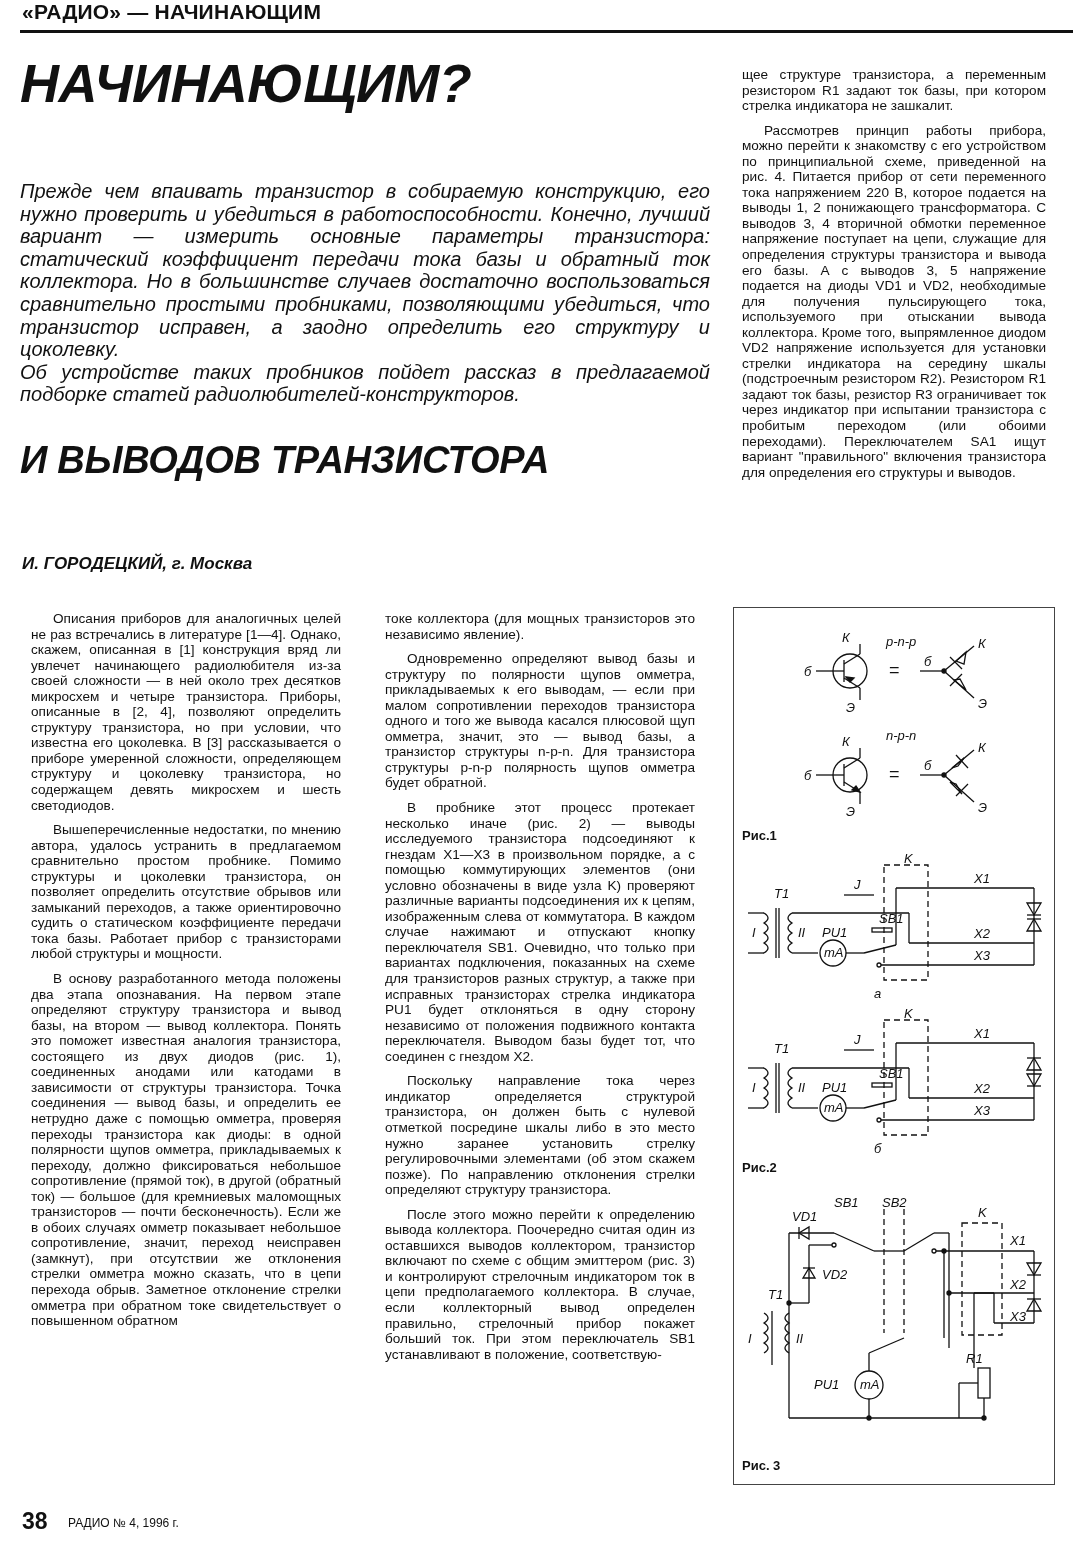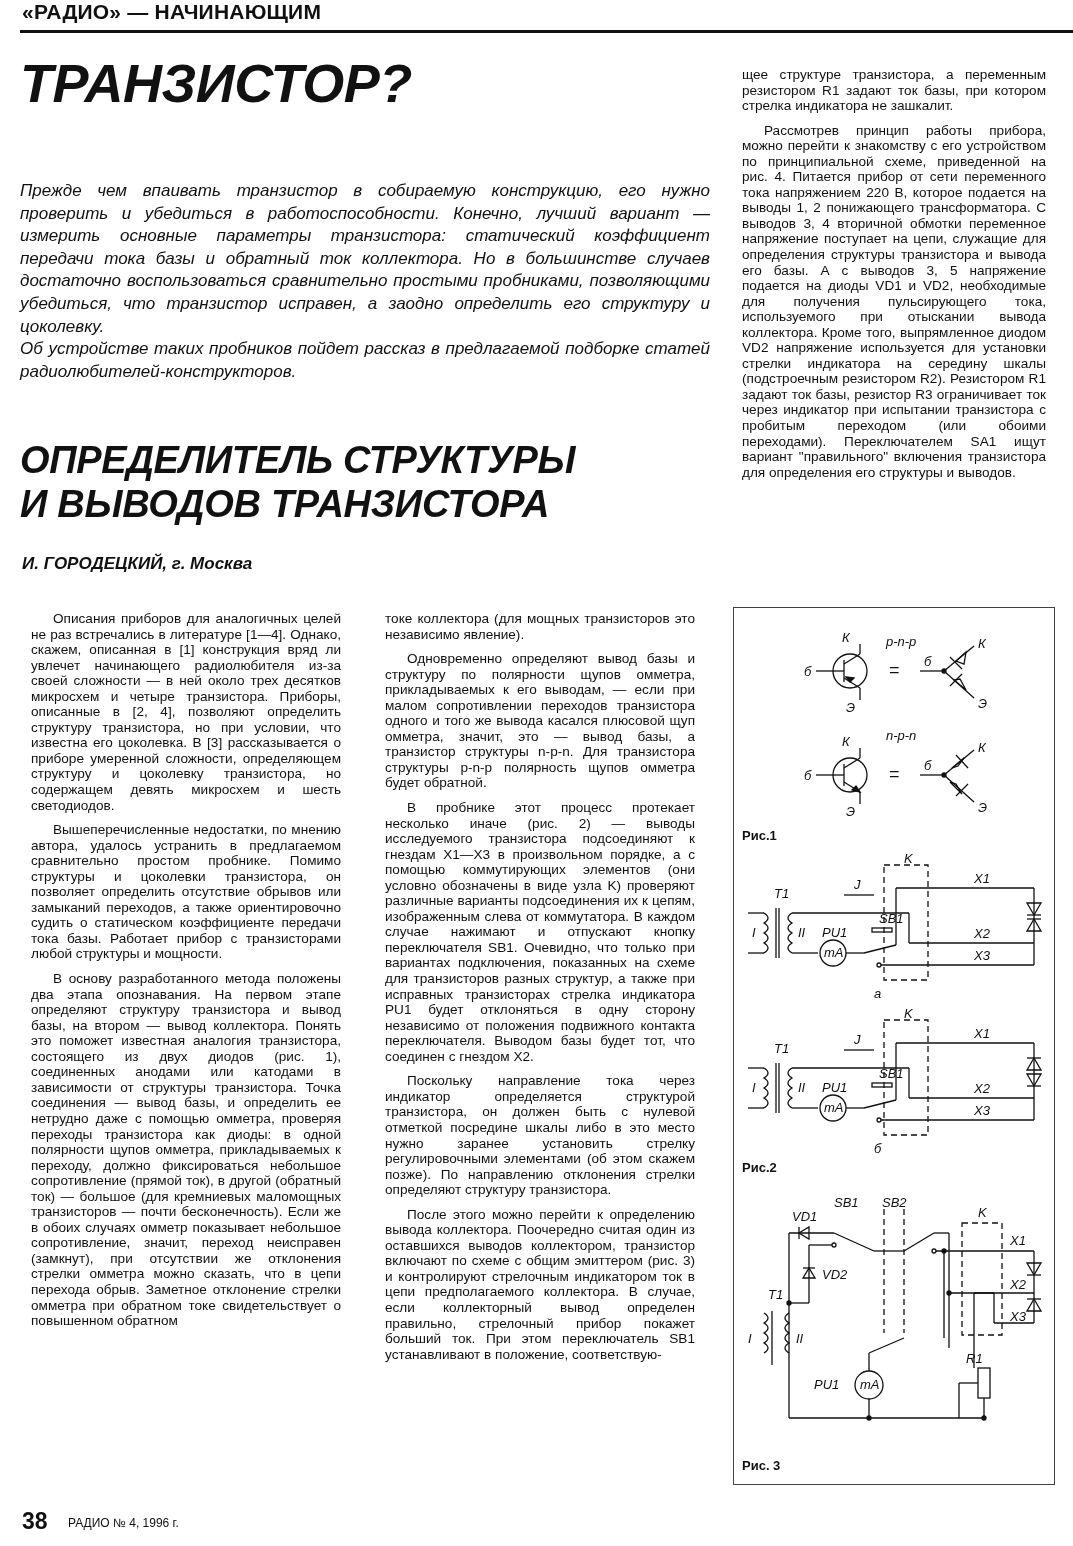--- a/index.html
+++ b/index.html
@@ -1,21 +1,21 @@
 <!DOCTYPE html>
 <html><head>
 <meta charset="utf-8">
 <style>
   html, body { margin: 0; padding: 0; background: #ffffff; }
   body { width: 1073px; height: 1546px; position: relative; overflow: hidden; color: #111; font-family: "Liberation Sans", sans-serif; }
   .abs { position: absolute; }
   .section-label { left: 22px; top: 0px; font-size: 21px; font-weight: bold; letter-spacing: 0.2px; }
   .top-rule { left: 20px; top: 30px; width: 1053px; height: 3px; background: #111; }
   .headline { left: 20px; top: 54px; width: 690px; font-size: 54px; line-height: 58px; font-weight: bold; font-style: italic; letter-spacing: -0.5px; }
-  .lead { left: 20px; top: 180px; width: 690px; font-size: 17px; line-height: 22.6px; font-style: italic; text-align: justify; }
+  .lead { left: 20px; top: 180px; width: 690px; font-size: 20px; line-height: 22.6px; font-style: italic; text-align: justify; }
   .lead p { margin: 0; }
   .article-title { left: 20px; top: 438px; width: 690px; font-size: 38px; line-height: 44px; font-weight: bold; font-style: italic; letter-spacing: -0.3px; }
   .byline { left: 22px; top: 554px; font-size: 17px; font-weight: bold; font-style: italic; }
   .col { font-size: 13.6px; line-height: 15.55px; text-align: justify; hyphens: auto; }
   .col p { margin: 9px; text-indent: 22px; }
   .col p.noindent { text-indent: 0; }
   .col-right { left: 733px; top: 58px; width: 322px; }
   .col-left { left: 22px; top: 602px; width: 328px; }
   .col-mid { left: 376px; top: 602px; width: 328px; }
   .figbox { left: 733px; top: 607px; width: 322px; height: 878px; border: 1px solid #444; box-sizing: border-box; }
@@ -25,30 +25,29 @@
   .footer-num { left: 22px; top: 1508px; font-size: 23px; font-weight: bold; text-align: center; }
   .footer-issue { left: 68px; top: 1516px; font-size: 12px; text-align: center; }
 </style>
 </head>
 <body>
 
 <div class="abs section-label">«РАДИО» — НАЧИНАЮЩИМ</div>
 <div class="abs top-rule"></div>
 
 <div class="abs headline">
-  <div>ТРАНЗИСТОР?</div>
+  <div>НАЧИНАЮЩИМ?</div>
 </div>
 
 <div class="abs lead">
   <p>Прежде чем впаивать транзистор в собираемую конструкцию, его нужно проверить и убедиться в работоспособности. Конечно, лучший вариант — измерить основные параметры транзистора: статический коэффициент передачи тока базы и обратный ток коллектора. Но в большинстве случаев достаточно воспользоваться сравнительно простыми пробниками, позволяющими убедиться, что транзистор исправен, а заодно определить его структуру и цоколевку.</p>
   <p>Об устройстве таких пробников пойдет рассказ в предлагаемой подборке статей радиолюбителей-конструкторов.</p>
 </div>
 
 <div class="abs article-title">
-  <div>ОПРЕДЕЛИТЕЛЬ СТРУКТУРЫ</div>
   <div>И ВЫВОДОВ ТРАНЗИСТОРА</div>
 </div>
 
 <div class="abs byline">И. ГОРОДЕЦКИЙ, г. Москва</div>
 
 <div class="abs col col-left">
   <p>Описания приборов для аналогичных целей не раз встречались в литературе [1—4]. Однако, скажем, описанная в [1] конструкция вряд ли увлечет начинающего радиолюбителя из-за своей сложности — в ней около трех десятков микросхем и четыре транзистора. Приборы, описанные в [2, 4], позволяют определить структуру транзистора, но при условии, что известна его цоколевка. В [3] рассказывается о приборе умеренной сложности, определяющем структуру и цоколевку транзистора, но содержащем девять микросхем и шесть светодиодов.</p>
   <p>Вышеперечисленные недостатки, по мнению автора, удалось устранить в предлагаемом сравнительно простом пробнике. Помимо структуры и цоколевки транзистора, он позволяет определить отсутствие обрывов или замыканий переходов, а также ориентировочно судить о статическом коэффициенте передачи тока базы. Работает прибор с транзисторами любой структуры и мощности.</p>
   <p>В основу разработанного метода положены два этапа опознавания. На первом этапе определяют структуру транзистора и вывод базы, на втором — вывод коллектора. Понять это поможет известная аналогия транзистора, состоящего из двух диодов (рис. 1), соединенных анодами или катодами в зависимости от структуры транзистора. Точка соединения — вывод базы, и определить ее нетрудно даже с помощью омметра, проверяя переходы транзистора как диоды: в одной полярности щупов омметра, прикладываемых к переходу, должно фиксироваться небольшое сопротивление (прямой ток), в другой (обратный ток) — большое (для кремниевых маломощных транзисторов — почти бесконечность). Если же в обоих случаях омметр показывает небольшое сопротивление, значит, переход неисправен (замкнут), при отсутствии же отклонения стрелки омметра можно сказать, что в цепи перехода обрыв. Заметное отклонение стрелки омметра при обратном токе свидетельствует о повышенном обратном</p>
 </div>

